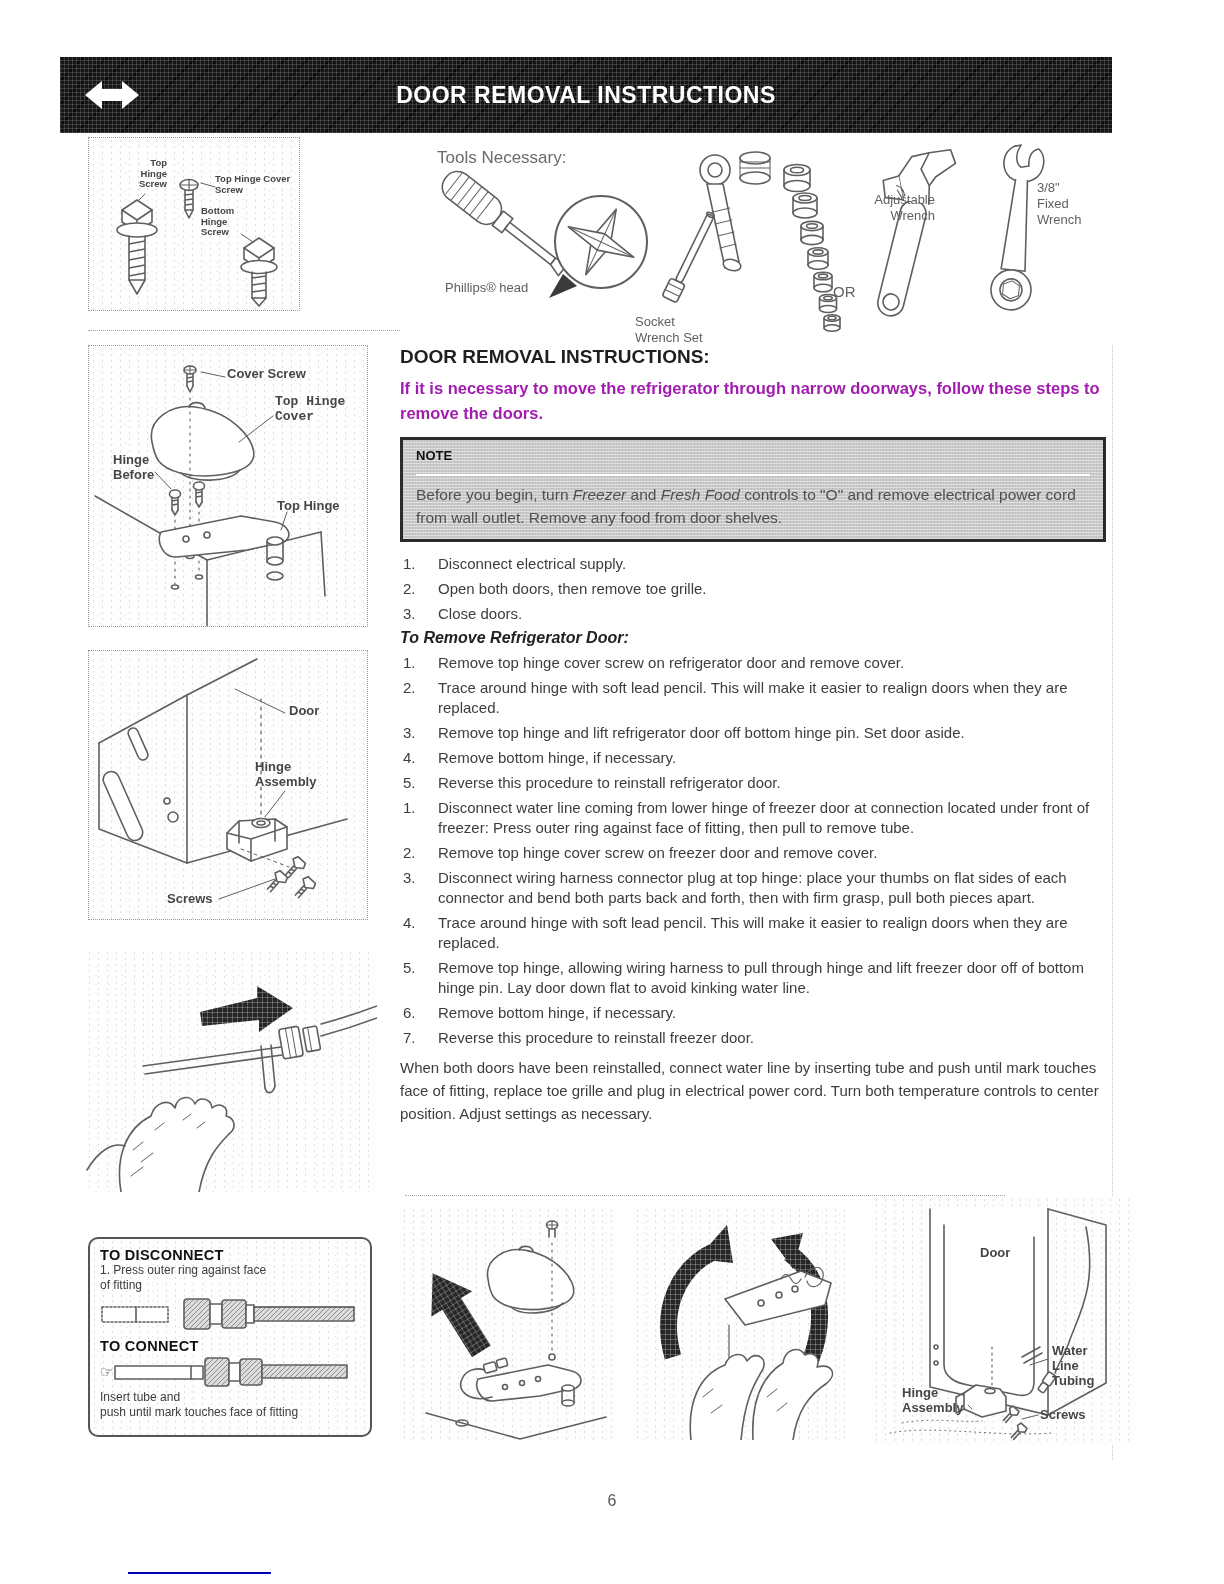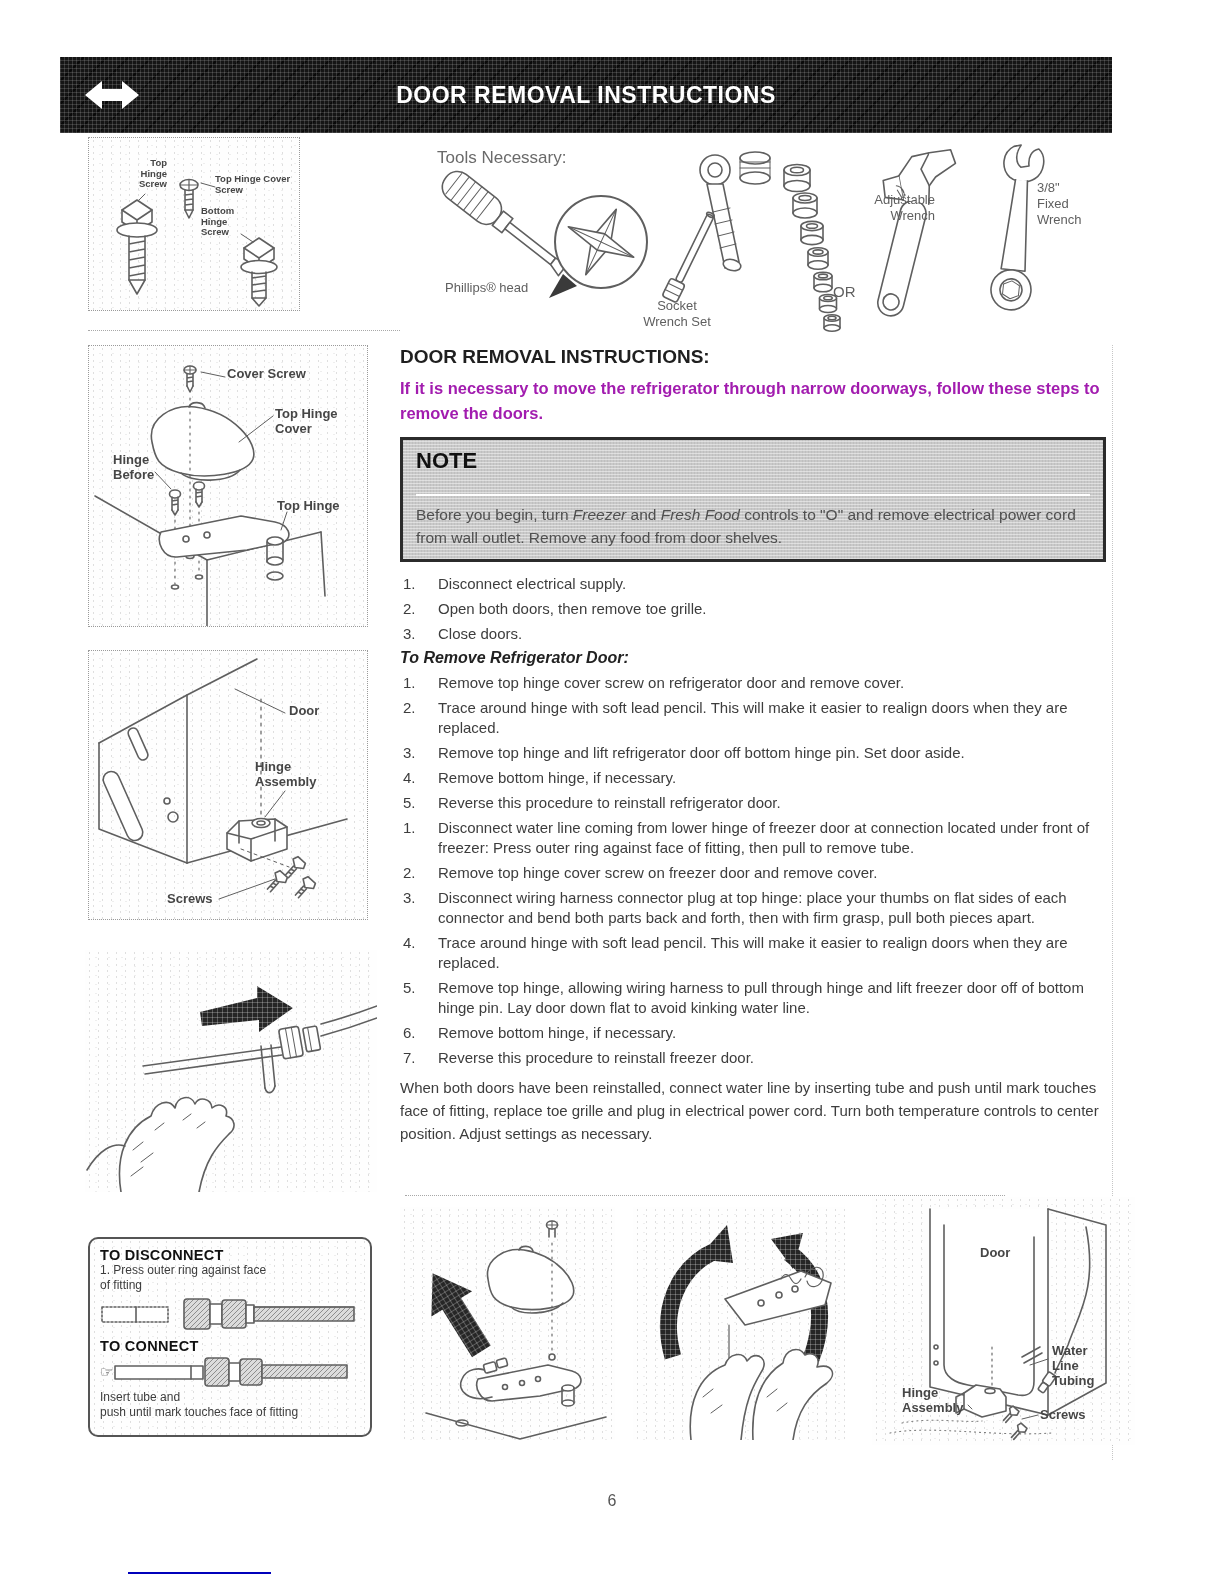--- a/index.html
+++ b/index.html
@@ -34,22 +34,22 @@
   
   .fig{position:absolute;}
   
   .main-col{position:absolute;left:400px;top:346px;width:706px;}
   .main-heading{font-size:19px;font-weight:700;color:#1f1f1f;margin:0 0 7px 0;}
   .intro{font-size:16.5px;font-weight:700;color:#a21caf;line-height:25px;margin:8px 0 11px 0;}
   .note{border:3px solid #2b2b2b;background-color:#c9c9c9;
         background-image:repeating-linear-gradient(0deg,rgba(255,255,255,.45) 0 1px,transparent 1px 3px),
                          repeating-linear-gradient(90deg,rgba(0,0,0,.05) 0 1px,transparent 1px 3px);
         padding:8px 13px 10px 13px;margin:0 0 12px 0;}
-  .note-title{font-size:22px;font-weight:800;color:#111;border-bottom:2px solid #fff;
-              padding-bottom:20px;margin-bottom:7px;}
+  .note-title{font-size:13px;font-weight:800;color:#111;border-bottom:2px solid #fff;
+              padding-bottom:11px;margin-bottom:7px;}
   .note-body{font-size:15.5px;color:#4f4f4f;line-height:23px;}
   ol.steps{list-style:none;counter-reset:n;margin:0 0 3px 0;padding:0;}
   ol.steps li{counter-increment:n;position:relative;padding-left:38px;margin-bottom:5px;
               font-size:15px;line-height:20px;color:#3d3d3d;}
   ol.steps li::before{content:counter(n) ".";position:absolute;left:3px;}
   .sec-head{font-size:16px;font-weight:700;font-style:italic;color:#222;margin:3px 0 6px 0;}
   .closing{font-size:15px;line-height:23px;color:#3d3d3d;margin-top:8px;}
   .hr-dot{position:absolute;border-top:1px dotted #a8a8a8;}
   .v-dot{position:absolute;border-left:1px dotted #c6c6c6;}
   
@@ -201,21 +201,21 @@
         <g transform="rotate(6 590 100)">
           <path d="M578,36 C568,28 568,12 579,5 L586,3 C581,12 582,21 588,25 L596,23 C594,14 597,7 604,5 C613,12 612,28 603,35 C597,40 585,41 578,36 Z" fill="#fff"></path>
           <path d="M584,38 L579,128 L603,128 L596,38" fill="#fff"></path>
           <circle cx="591" cy="148" r="20" fill="#fff"></circle>
           <circle cx="591" cy="148" r="11" fill="#fff"></circle>
           <polygon points="591,139 599,143 599,153 591,157 583,153 583,143" stroke-width="1" fill="none"></polygon>
         </g>
       </g>
     </svg>
     <span class="tool-lbl" style="left:20px;top:138px;">Phillips® head</span>
-    <span class="tool-lbl" style="left:210px;top:156px;width:84px;text-align:center;">Socket Wrench Set</span>
+    <span class="tool-lbl" style="left:210px;top:172px;width:84px;">Socket Wrench Set</span>
     <span class="tool-lbl" style="left:408px;top:142px;font-size:15px;">OR</span>
     <span class="tool-lbl" style="left:428px;top:50px;width:82px;text-align:right;">Adjustable Wrench</span>
     <span class="tool-lbl" style="left:612px;top:38px;width:48px;">3/8" Fixed Wrench</span>
   </div>
 
   <div class="hr-dot" style="left:88px;top:330px;width:312px;"></div>
 
   <div class="fig tex dotted" style="left:88px;top:345px;width:278px;height:280px;">
     <svg width="278" height="280" viewBox="0 0 278 280" style="position:absolute;left:0;top:0;">
       <g class="line-art">
@@ -252,21 +252,21 @@
         <path d="M178,196 V216 M194,194 V214"></path>
         <ellipse cx="186" cy="215" rx="8" ry="4" fill="#fff"></ellipse>
 
         <path d="M136,31 L112,26" stroke-width="1"></path>
         <path d="M184,70 L150,96" stroke-width="1"></path>
         <path d="M66,126 L82,143" stroke-width="1"></path>
         <path d="M198,166 L192,184" stroke-width="1"></path>
       </g>
     </svg>
     <span class="lbl lbl13" style="left:138px;top:20px;">Cover Screw</span>
-    <span class="lbl lbl13" style="left:186px;top:60px;width:74px;">Top Hinge Cover</span>
+    <span class="lbl lbl13" style="left:186px;top:48px;width:74px;font-family:Liberation Mono, monospace;">Top Hinge Cover</span>
     <span class="lbl lbl13" style="left:24px;top:106px;width:54px;">Hinge Before</span>
     <span class="lbl lbl13" style="left:188px;top:152px;">Top Hinge</span>
   </div>
 
   <div class="fig tex dotted" style="left:88px;top:650px;width:278px;height:268px;">
     <svg width="278" height="268" viewBox="0 0 278 268" style="position:absolute;left:0;top:0;">
       <g class="line-art">
         <path d="M10,92 L98,44 L168,8"></path>
         <path d="M98,44 V212"></path>
         <path d="M98,212 L258,168"></path>

